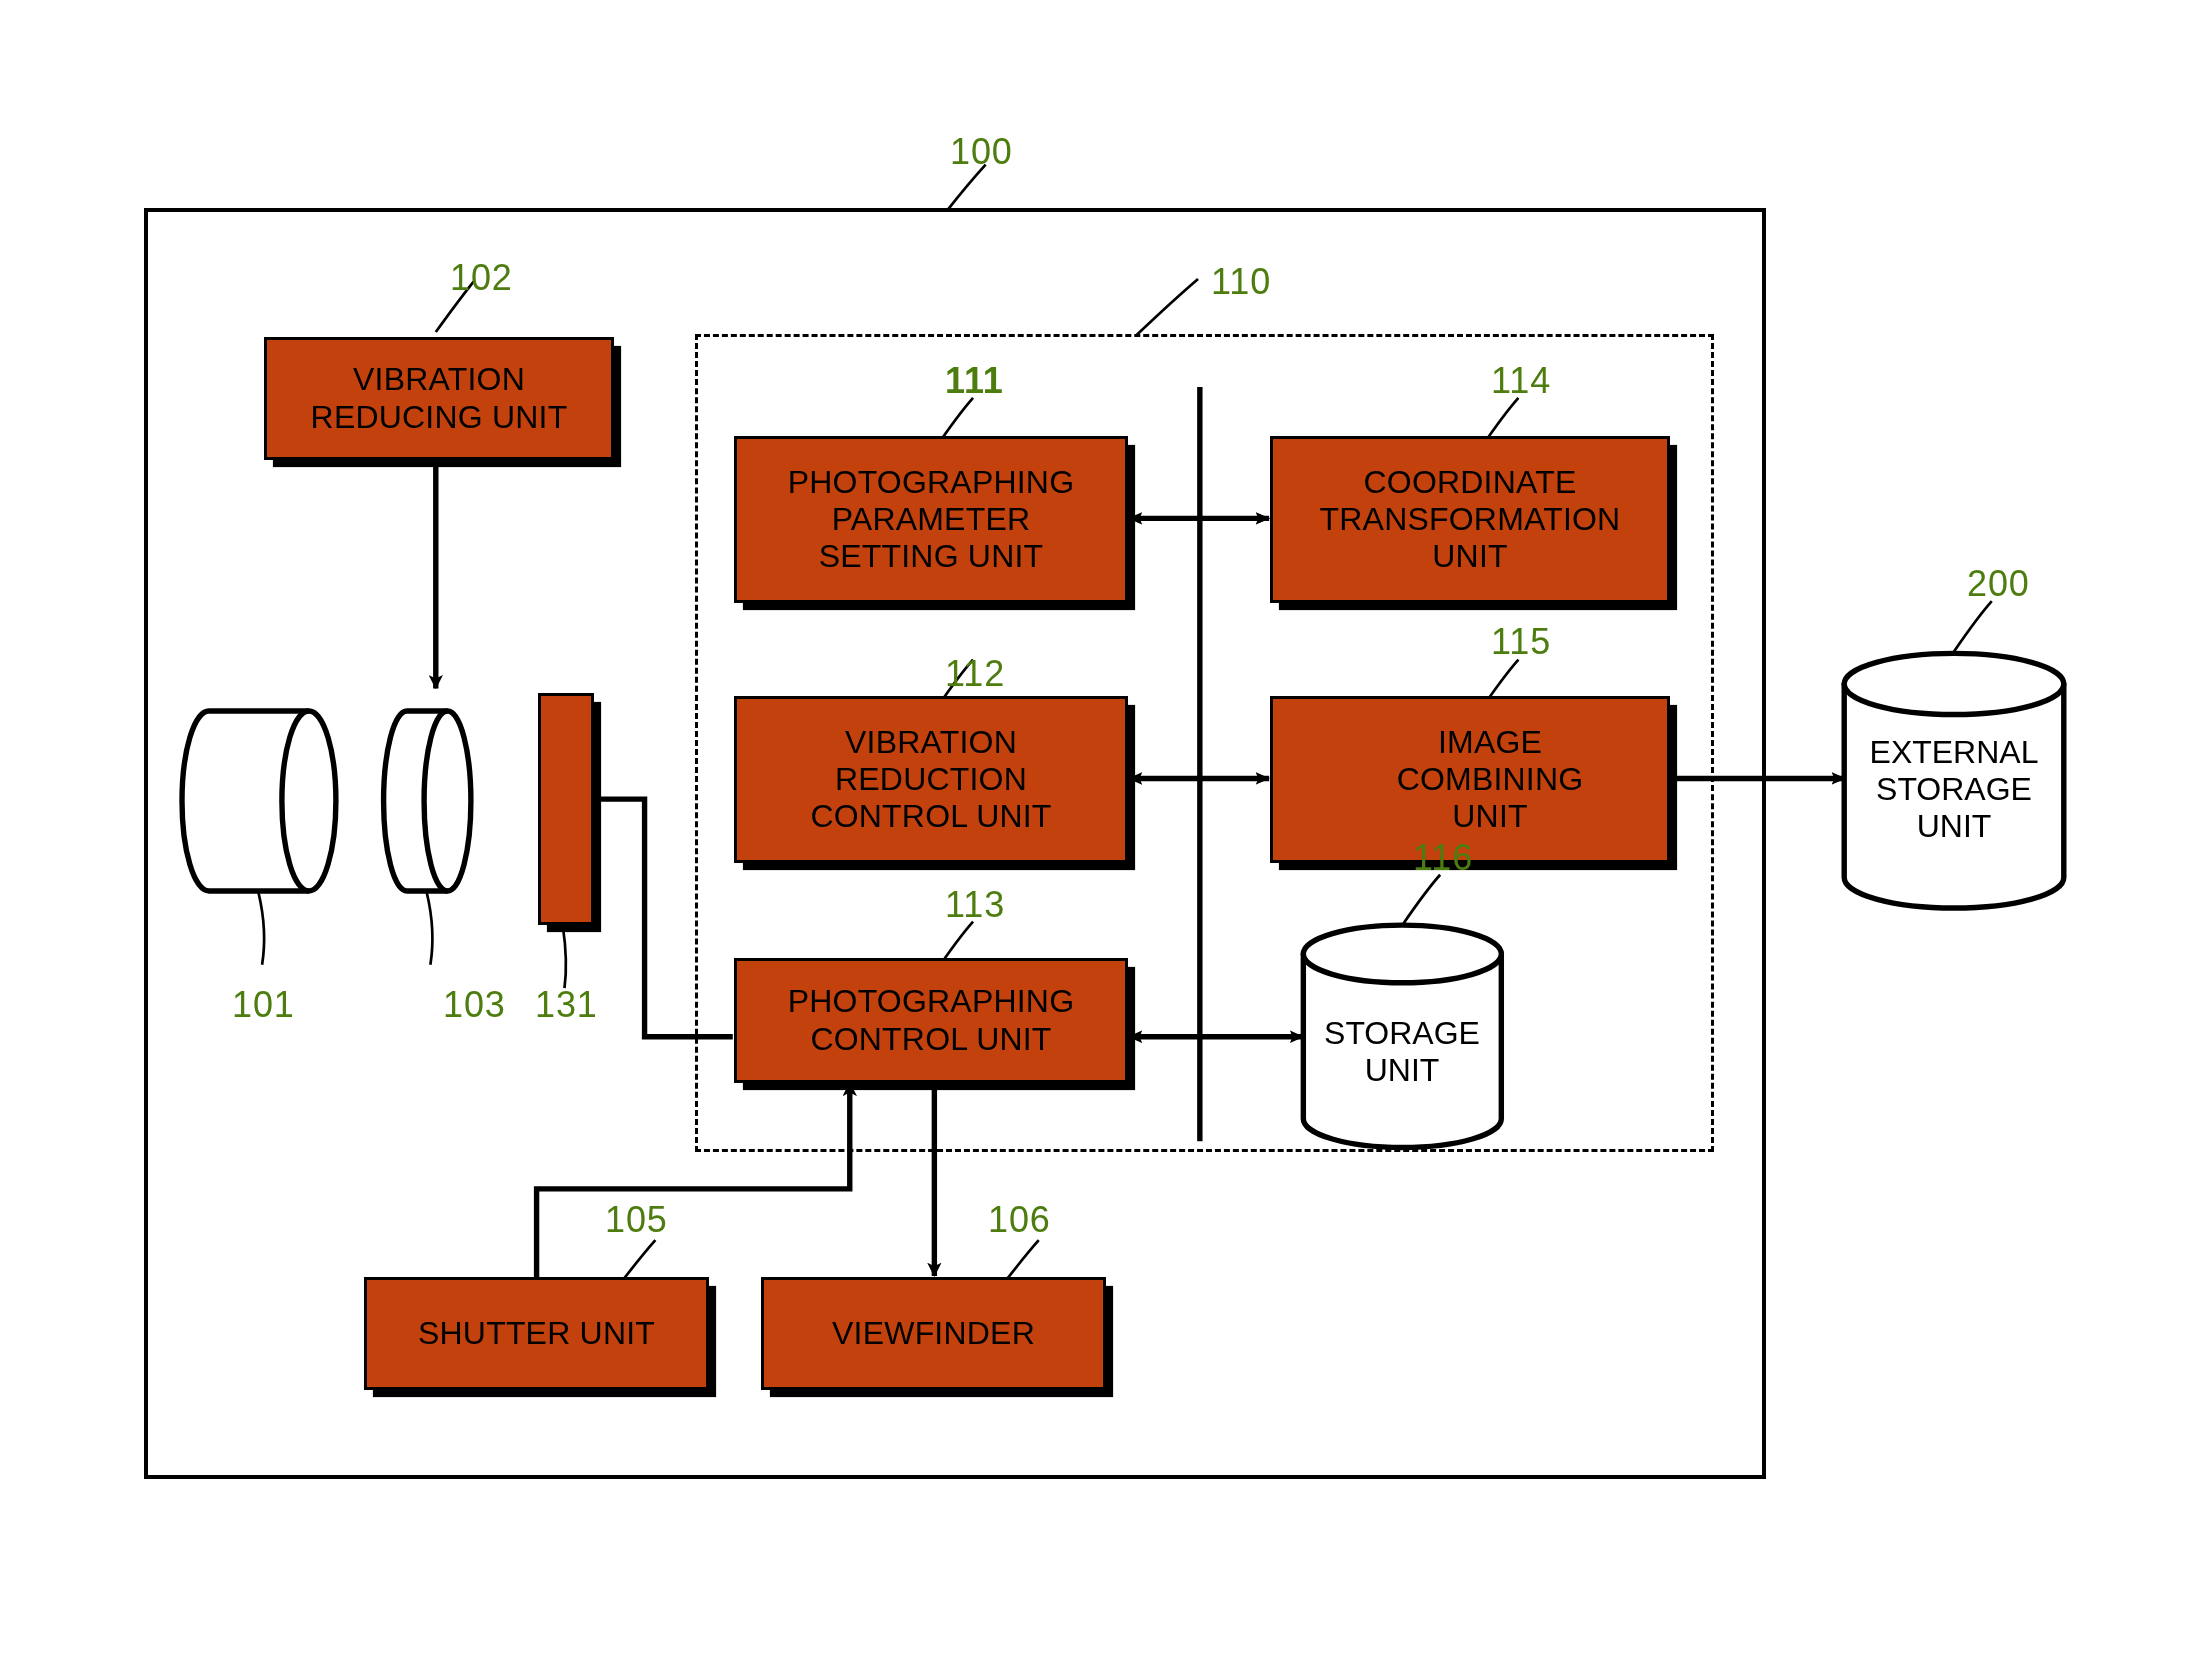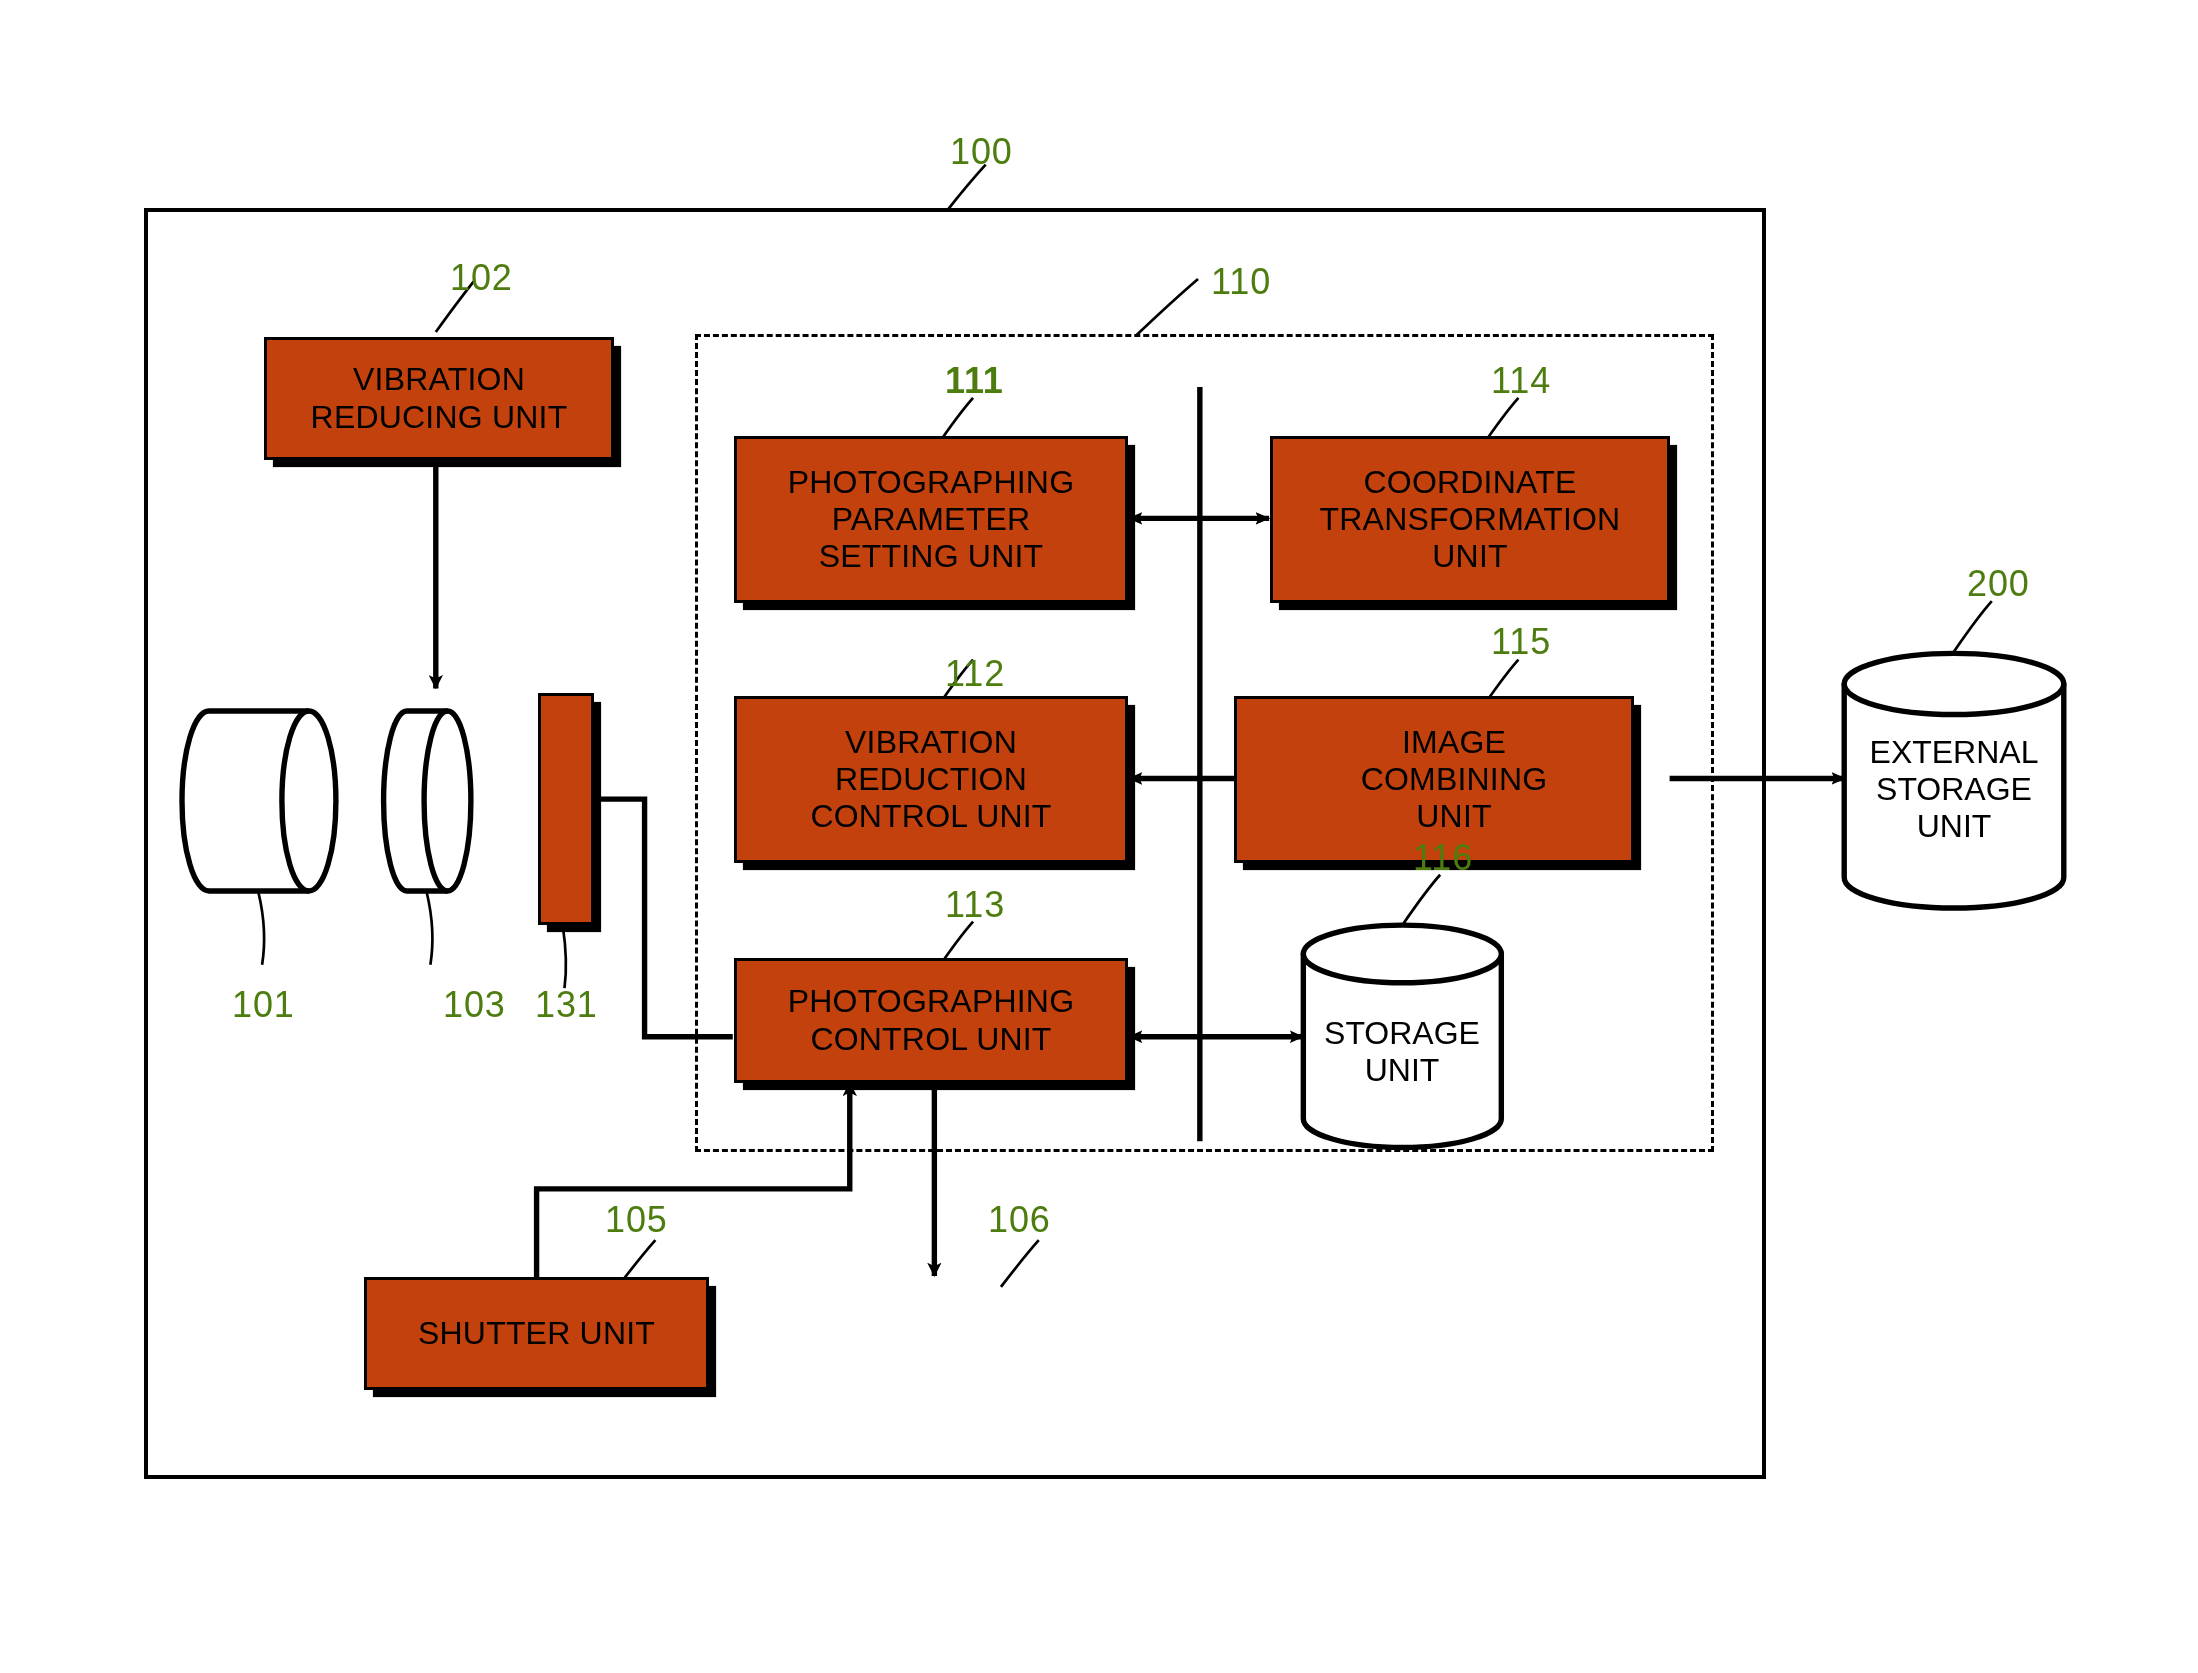--- a/index.html
+++ b/index.html
@@ -195,39 +195,42 @@
   </div>
 
   <div class="box" style="left:734px; top:696px; width:394px; height:167px;">
     <span class="lbl">
       <span>VIBRATION</span><br>
       <span>REDUCTION</span><br>
       <span>CONTROL UNIT</span>
     </span>
   </div>
 
-  <div class="box" style="left:1234px; top:696px; width:400px; height:167px;padding-left:40px;">
+  <div class="box" style="left:1270px; top:696px; width:400px; height:167px;padding-left:40px;">
     <span class="lbl">
       <span>IMAGE</span><br>
       <span>COMBINING</span><br>
       <span>UNIT</span>
     </span>
   </div>
 
   <div class="box" style="left:734px; top:958px; width:394px; height:125px;">
     <span class="lbl">
       <span>PHOTOGRAPHING</span><br>
       <span>CONTROL UNIT</span>
     </span>
   </div>
 
   <div class="box" style="left:364px; top:1277px; width:345px; height:113px;">
     <span class="lbl">SHUTTER UNIT</span>
   </div>
 
+  <div class="box" style="left:761px; top:1277px; width:345px; height:113px;">
+    <span class="lbl">VIEWFINDER</span>
+  </div>
 
   <div class="cyl-text" style="left:1303px; top:1015px; width:198px;">
     <span>STORAGE</span><br>
     <span>UNIT</span>
   </div>
 
   <div class="cyl-text" style="left:1844px; top:734px; width:220px;">
     <span>EXTERNAL</span><br>
     <span>STORAGE</span><br>
     <span>UNIT</span>

